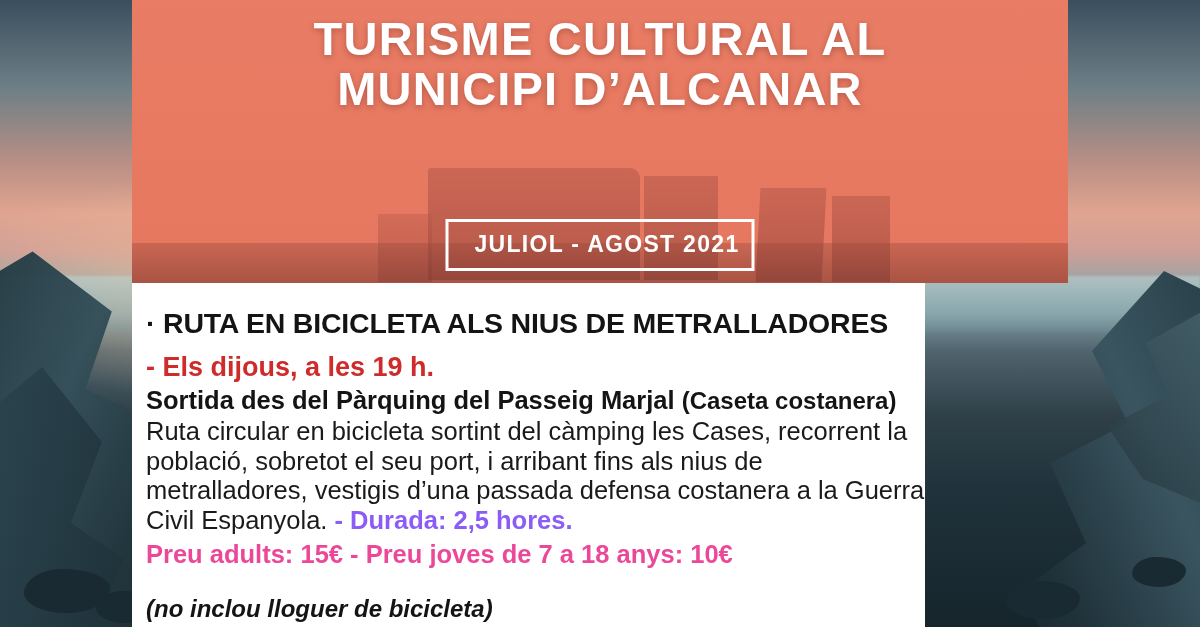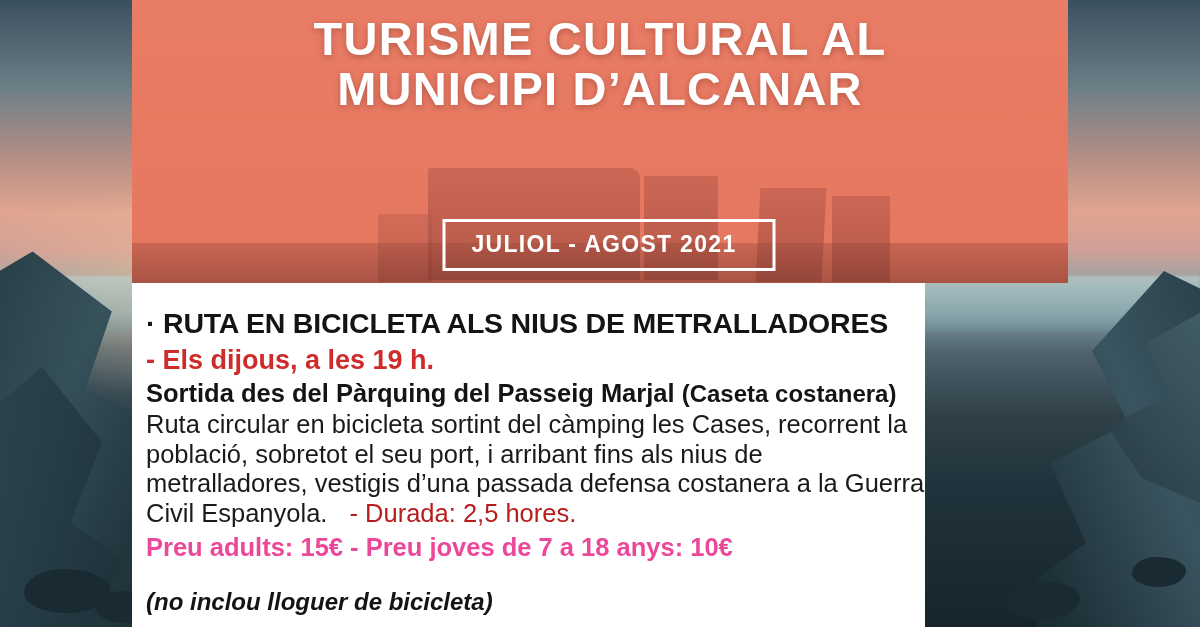--- a/index.html
+++ b/index.html
@@ -116,27 +116,26 @@
     font-size: 47px;
     text-shadow: 0 2px 6px rgba(120,50,40,0.45);
   }
   .header-titles .line { display: block; }
 
   .date-badge {
     position: absolute;
     left: 50%; transform: translateX(-50%);
     top: 219px;
     border: 3px solid #ffffff;
-    padding: 9px 36px 10px 26px;
+    padding: 9px 12px 10px 26px;
     color: #ffffff;
     font-weight: 800;
     font-size: 23px;
     letter-spacing: 1.3px;
     white-space: nowrap;
-    margin-left: 9px;
   }
 
   
   .panel {
     position: absolute;
     left: 132px; top: 283px;
     width: 793px; height: 344px;
     background: #ffffff;
     padding: 24px 0 0 14px;
   }
@@ -146,38 +145,38 @@
     font-weight: 800;
     letter-spacing: -0.2px;
     color: #141414;
     margin: 0 0 4px 0;
     white-space: nowrap;
   }
   .ln-sched {
     font-size: 27px;
     font-weight: 800;
     color: #cf2b2b;
-    margin: 5px 0 3px 0;
+    margin: 12px 0 3px 0;
   }
   .ln-start {
     font-size: 25.5px;
     font-weight: 800;
     color: #141414;
     margin: 0 0 2px 0;
     white-space: nowrap;
   }
   .ln-start .thin { font-weight: 700; font-size: 24px; }
   .body-p {
     font-size: 25.5px;
     line-height: 1.16;
     color: #1a1a1a;
     margin: 0;
     max-width: 910px;
   }
-  .body-p .dur { color: #b91c1c; font-weight: 400; margin-left: 15px; }
+  .body-p .dur { color: #8b5cf6; font-weight: 700; }
   .ln-price {
     font-size: 25.5px;
     font-weight: 700;
     color: #ec4899;
     margin-top: 5px;
   }
   .ln-note {
     font-size: 24px;
     font-style: italic;
     font-weight: 700;

